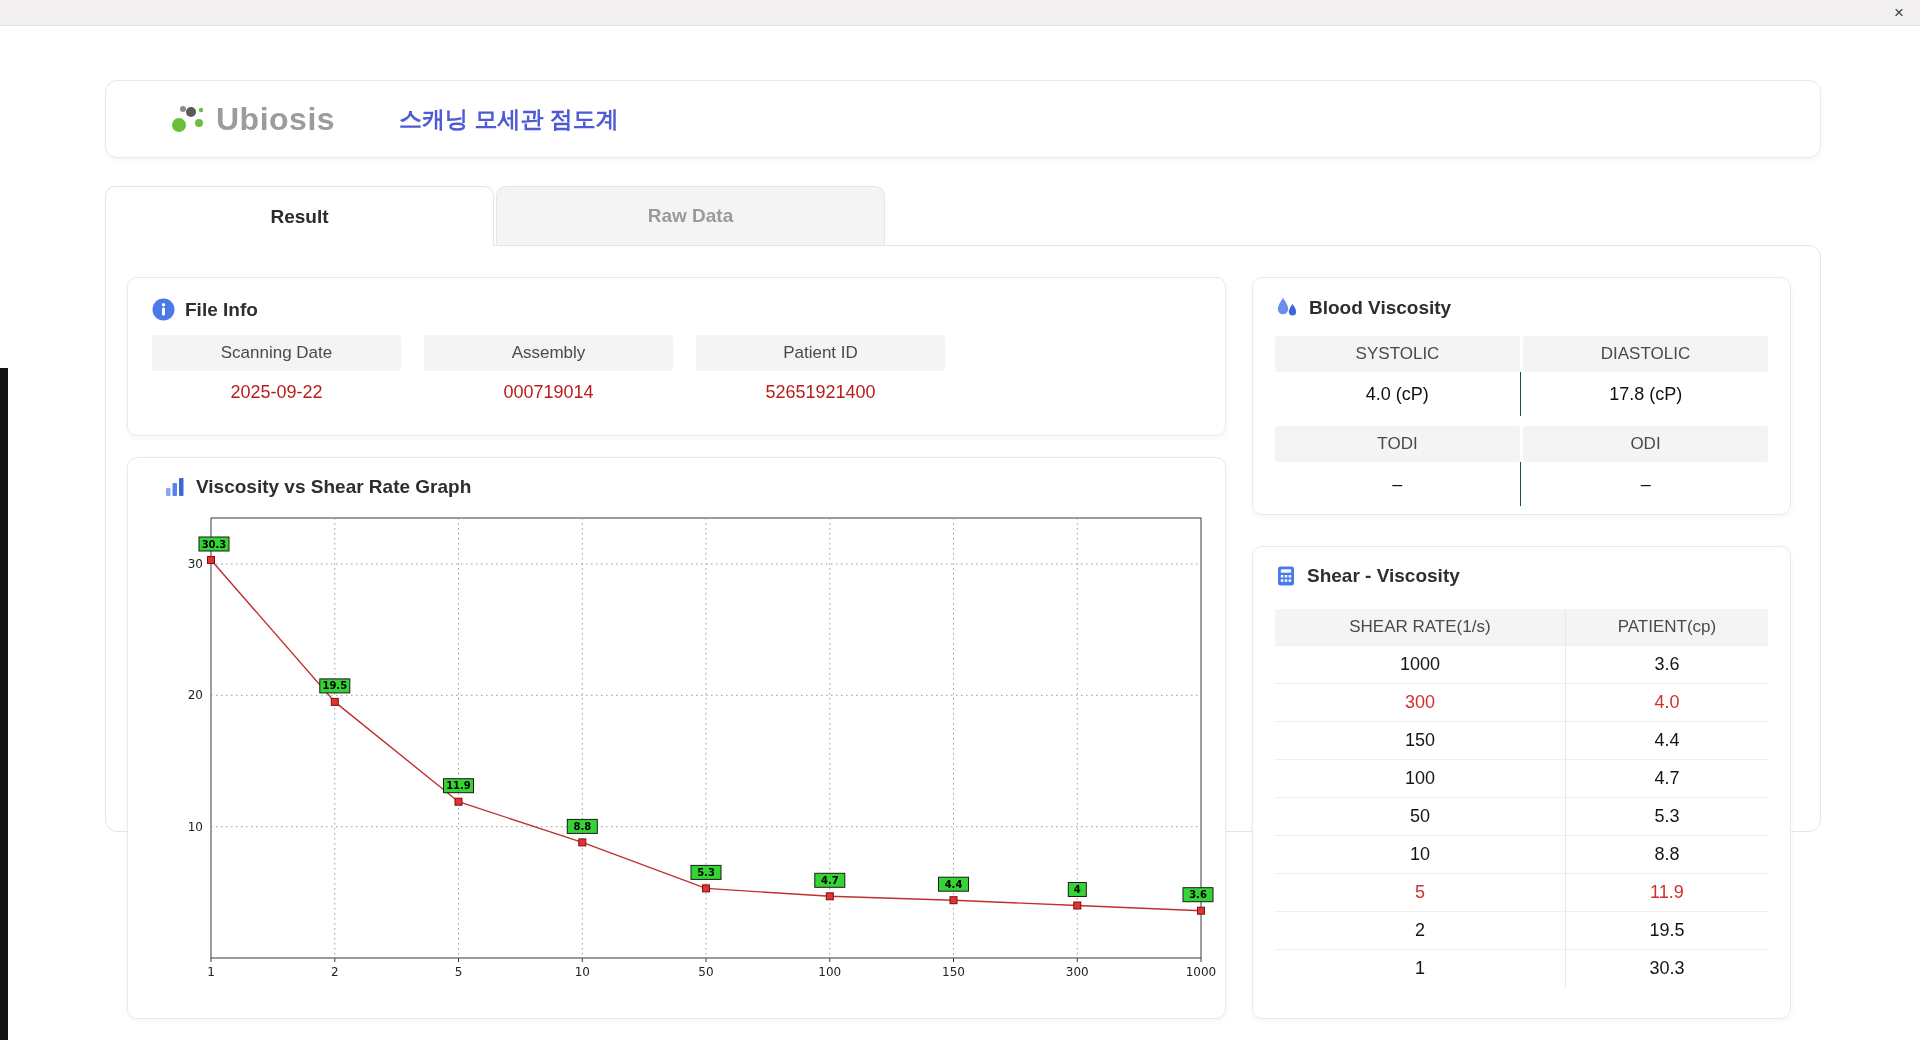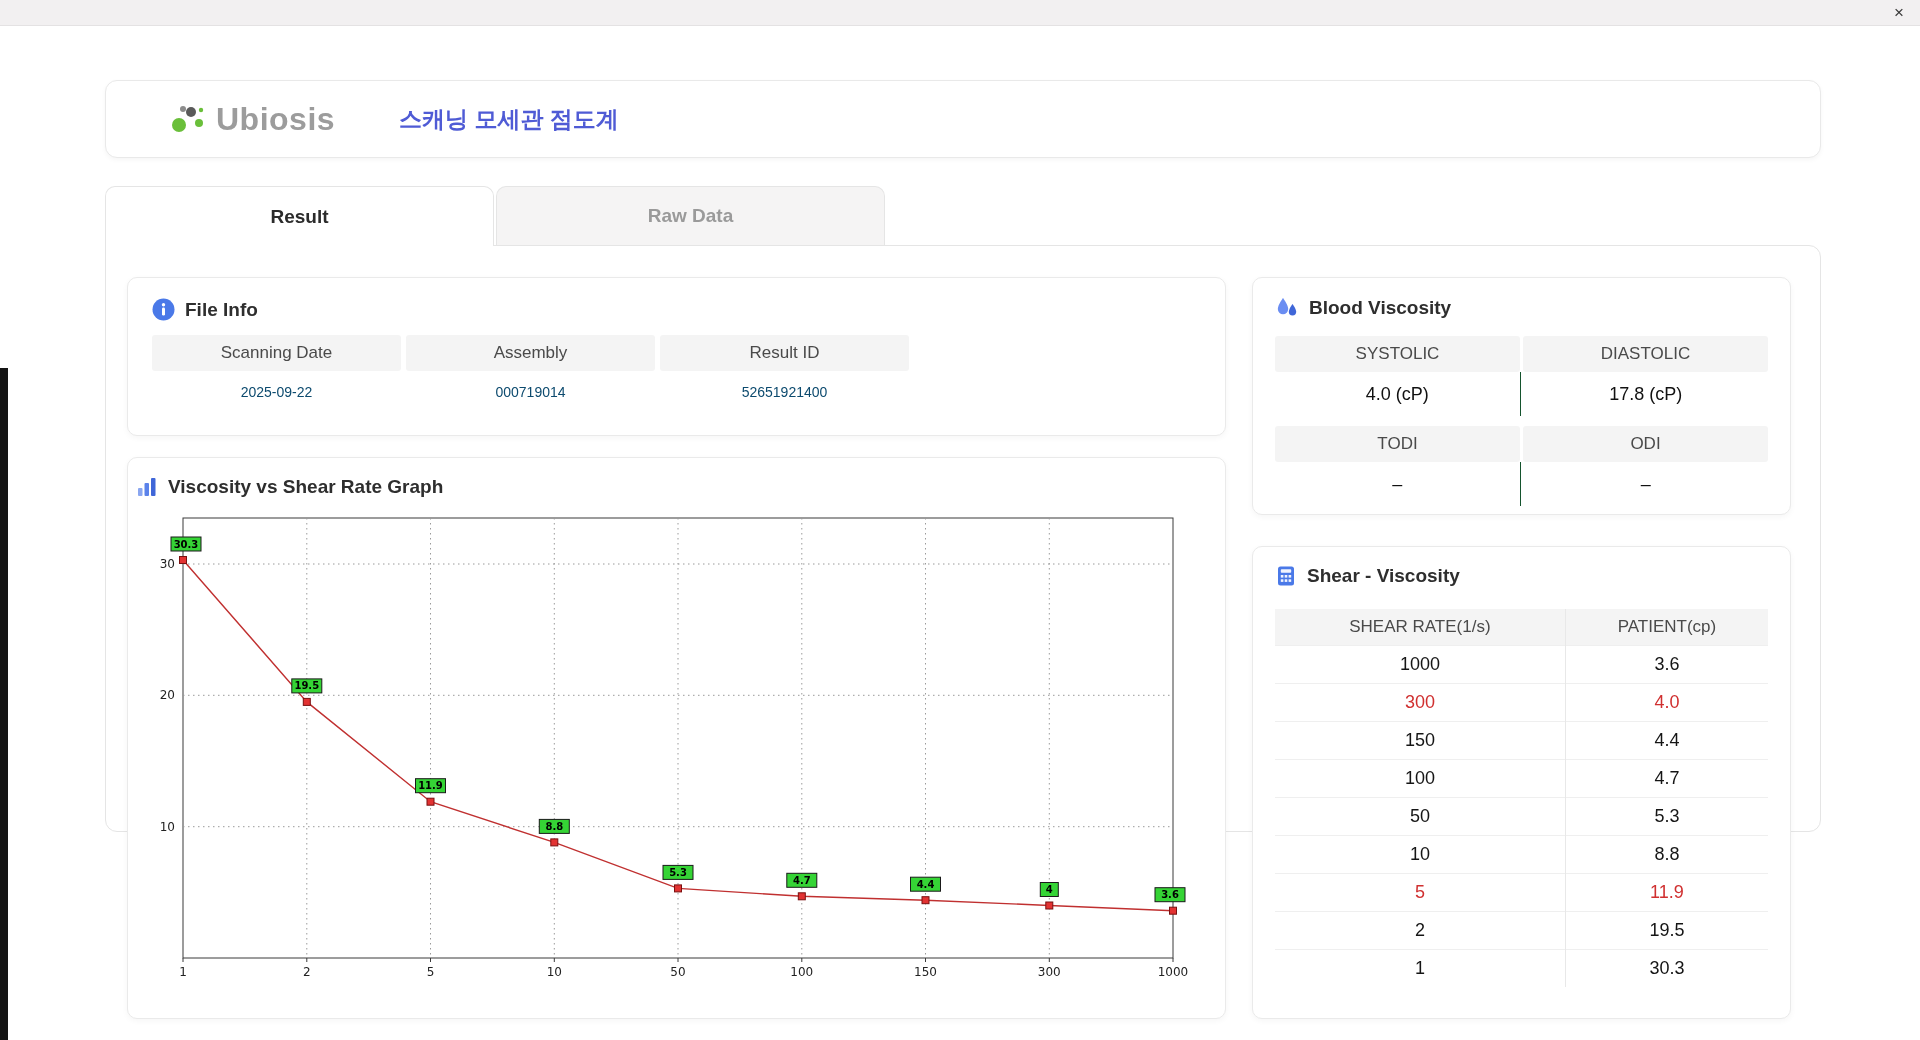--- a/index.html
+++ b/index.html
@@ -52,34 +52,34 @@
   }
   .card {
     position: absolute; border: 1px solid #eaeaea; border-radius: 10px; background: #fff;
     box-shadow: 0 2px 6px rgba(0,0,0,0.04);
   }
   .card-title { display: flex; align-items: center; gap: 10px; font-size: 19px; font-weight: 700; color: #2e2e2e; }
   .icon { display: inline-flex; align-items: center; justify-content: center; }
 
   
   .file-info-card { left: 21px; top: 31px; width: 1099px; height: 159px; padding: 20px 24px; }
-  .fi-fields { display: flex; gap: 5px; margin-top: 14px; }
+  .fi-fields { display: flex; gap: 23px; margin-top: 14px; }
   .fi-col { width: 249px; }
   .fi-label {
     height: 36px; background: #f4f4f4; border-radius: 3px;
     display: flex; align-items: center; justify-content: center;
     font-size: 17px; color: #4a4a4a;
   }
   .fi-value {
     height: 42px; display: flex; align-items: center; justify-content: center;
-    font-size: 14px; color: #0c4a6e;
-  }
-
-  
-  .graph-card { left: 21px; top: 211px; width: 1099px; height: 562px; padding: 18px 8px; }
+    font-size: 18px; color: #b91c1c;
+  }
+
+  
+  .graph-card { left: 21px; top: 211px; width: 1099px; height: 562px; padding: 18px 36px; }
   .chart-wrap { margin-top: 8px; }
   #chart-svg { display: block; }
   #chart-svg text { font-family: "DejaVu Sans", sans-serif; }
 
   
   .blood-card { left: 1146px; top: 31px; width: 539px; height: 238px; padding: 18px 22px; }
   .bv-grid { margin-top: 16px; }
   .bv-row { display: flex; gap: 3px; }
   .bv-cell { flex: 1; display: flex; align-items: center; justify-content: center; }
   .bv-label { height: 36px; background: #f4f4f4; border-radius: 3px; font-size: 17px; color: #4a4a4a; }
@@ -146,21 +146,21 @@
       <div class="fi-fields">
           <div class="fi-col">
             <div class="fi-label">Scanning Date</div>
             <div class="fi-value">2025-09-22</div>
           </div>
           <div class="fi-col">
             <div class="fi-label">Assembly</div>
             <div class="fi-value">000719014</div>
           </div>
           <div class="fi-col">
-            <div class="fi-label">Result ID</div>
+            <div class="fi-label">Patient ID</div>
             <div class="fi-value">52651921400</div>
           </div>
         </div>
     </div>
 
     <div class="card graph-card">
       <div class="card-title">
         <span class="icon">
           <svg width="22" height="22" viewBox="0 0 22 22">
             <rect x="2" y="12" width="4.5" height="8" rx="1" fill="#8aa6f0"></rect>

